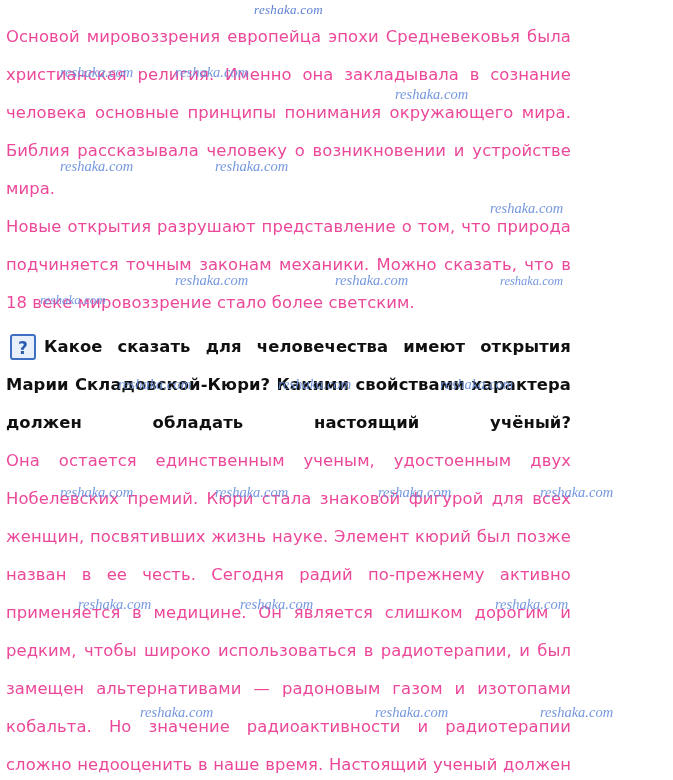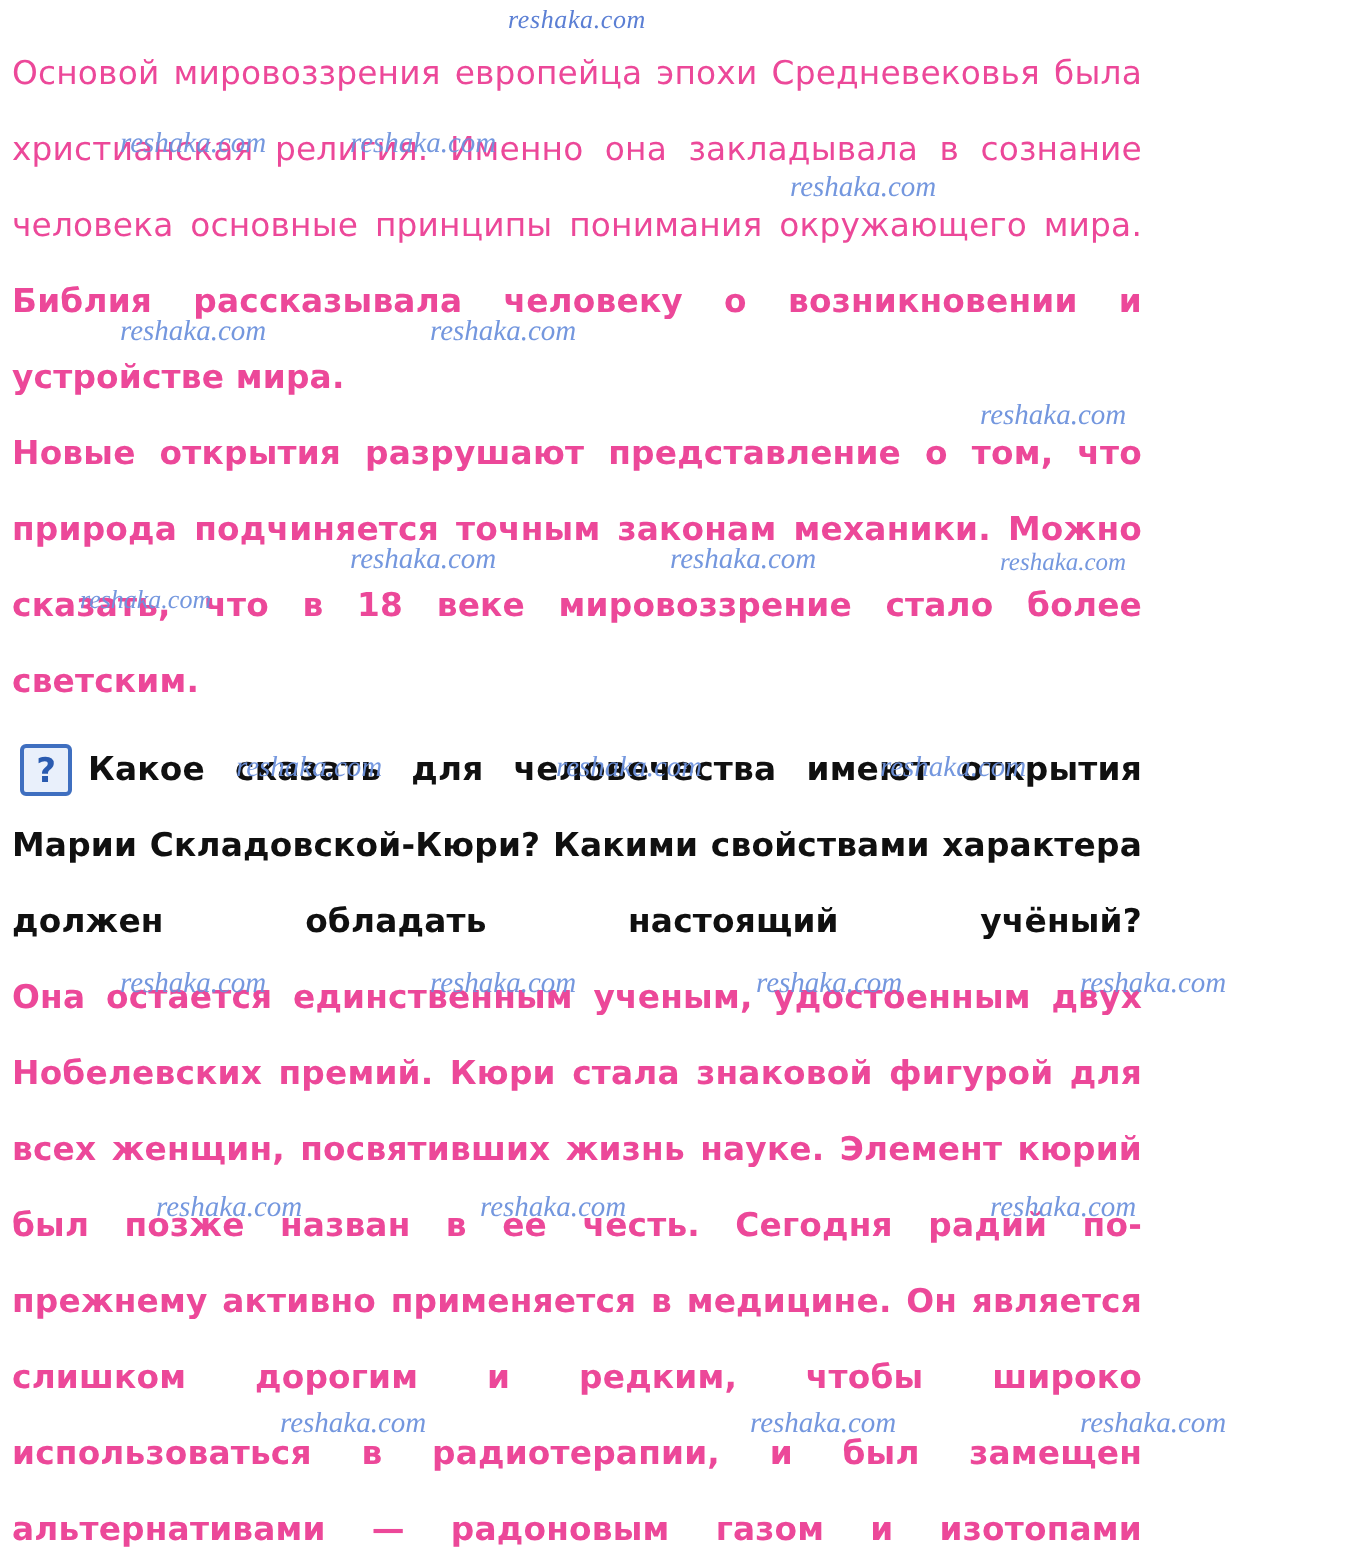--- a/index.html
+++ b/index.html
@@ -41,21 +41,20 @@
     text-align-last: justify;
     font-size: 16.4px;
     line-height: 38px;
     letter-spacing: 0.1px;
     color: #ec4899;
     position: relative;
     z-index: 2;
   }
   p.para.lastline-left {
     text-align-last: left;
-    font-weight: bold;
   }
   .q-block {
     position: relative;
     z-index: 2;
     margin-top: 6px;
   }
   .q-text {
     font-weight: bold;
     font-size: 16.4px;
     line-height: 38px;

